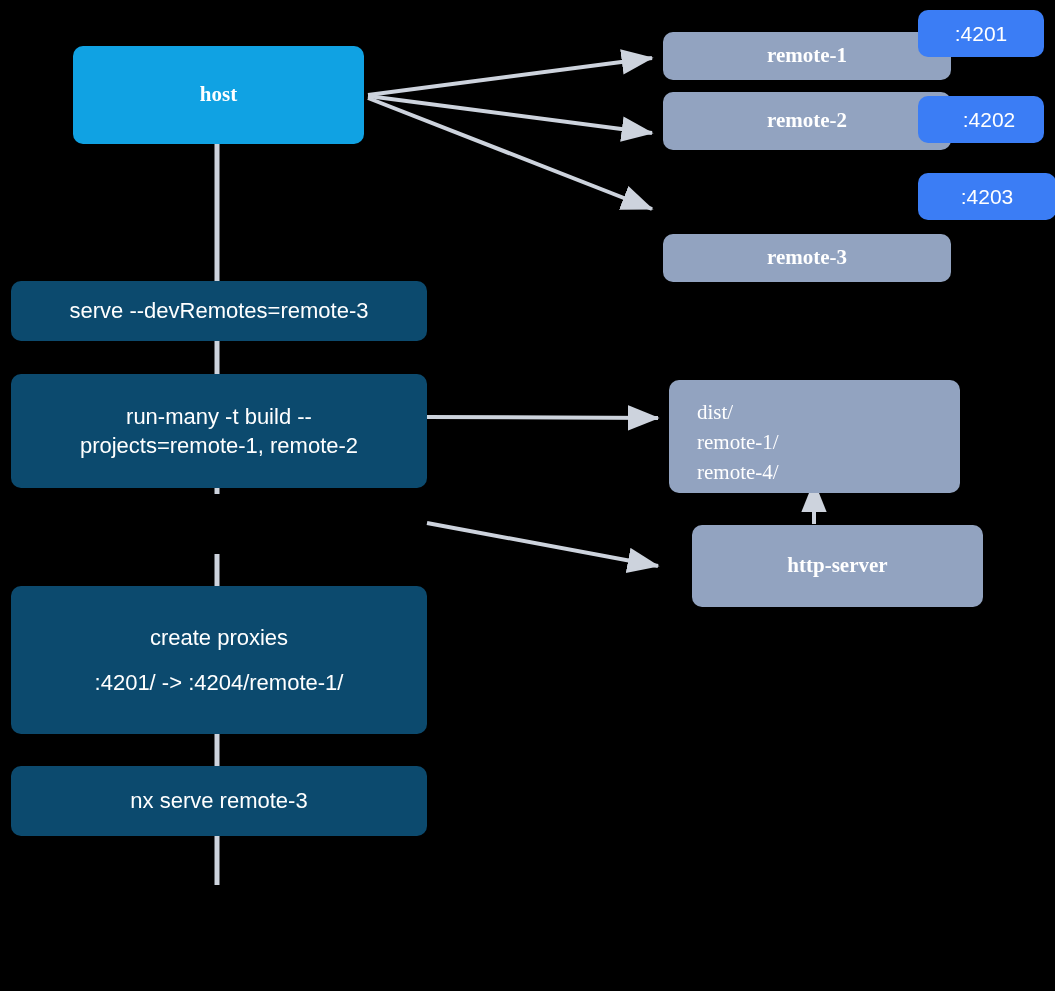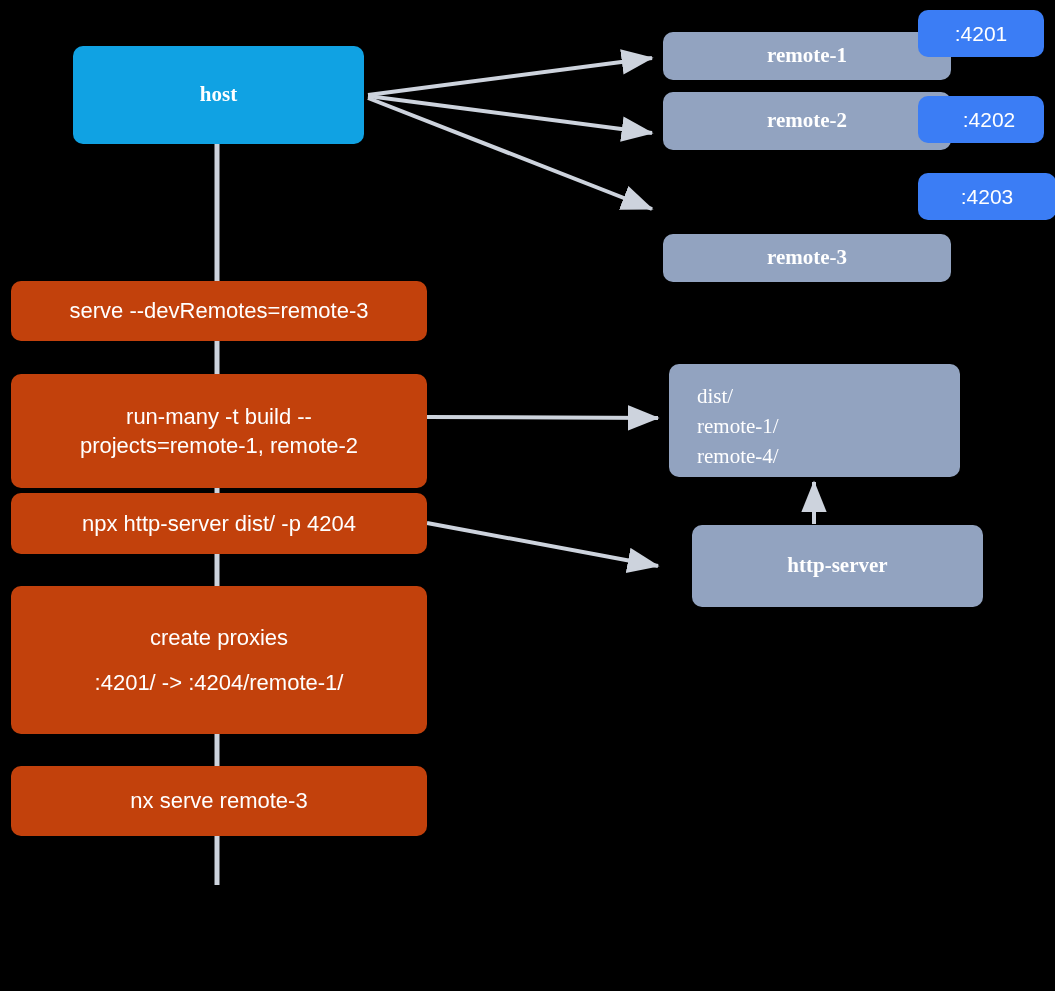--- a/index.html
+++ b/index.html
@@ -35,21 +35,21 @@
     flex-direction: column;
     align-items: center;
     justify-content: center;
     color: #ffffff;
     text-align: center;
     line-height: 1.32;
     z-index: 3;
   }
   .node.blue-light { background: #10a2e3; }
   .node.blue-royal { background: #3b7df5; }
-  .node.green      { background: #c2410c; }
+  .node.green      { background: #0c4a6e; }
   .node.gray       { background: #92a3c0; }
 
   .node .label {
     display: block;
     padding: 0 12px;
     white-space: pre-line;
   }
   .bold    { font-weight: bold; }
   .regular { font-weight: normal; }
   .t-21 { font-size: 21px; font-family: Liberation Serif, serif; }
@@ -138,36 +138,33 @@
 
   <div class="node green" style="left:11px; top:281px; width:416px; height:60px;">
     <span class="label regular t-22">serve --devRemotes=remote-3</span>
   </div>
 
   <div class="node green" style="left:11px; top:374px; width:416px; height:114px;">
     <span class="label regular t-22">run-many -t build --
 projects=remote-1, remote-2</span>
   </div>
 
-  <div class="node green" style="left:11px; top:493px; width:416px; height:61px;">
-    <span class="label regular t-22">npx http-server dist/ -p 4204</span>
-  </div>
 
   <div class="node green" style="left:11px; top:586px; width:416px; height:148px;">
     <span class="label regular t-22">create proxies</span>
     <span class="spacer-line"></span>
     <span class="label regular t-22">:4201/ -&gt; :4204/remote-1/</span>
   </div>
 
   <div class="node green" style="left:11px; top:766px; width:416px; height:70px;">
     <span class="label regular t-22">nx serve remote-3</span>
   </div>
 
 
-  <div class="node gray dist-body" style="left:669px; top:364px; width:291px; height:113px;">
+  <div class="node gray dist-body" style="left:669px; top:380px; width:291px; height:113px;">
     <span class="label regular t-21">dist/</span>
     <span class="label regular t-21 indent">remote-1/</span>
     <span class="label regular t-21 indent">remote-4/</span>
   </div>
 
   <div class="node gray" style="left:692px; top:525px; width:291px; height:82px;">
     <span class="label bold t-21">http-server</span>
   </div>
 
 </div>

